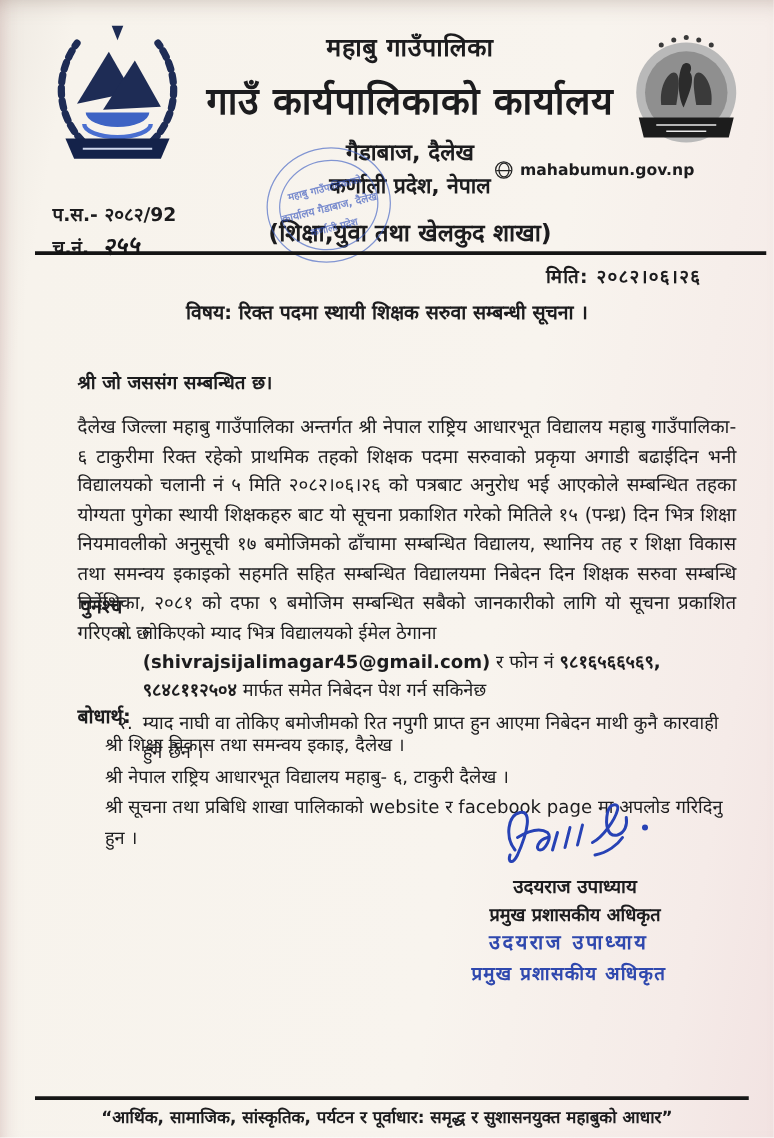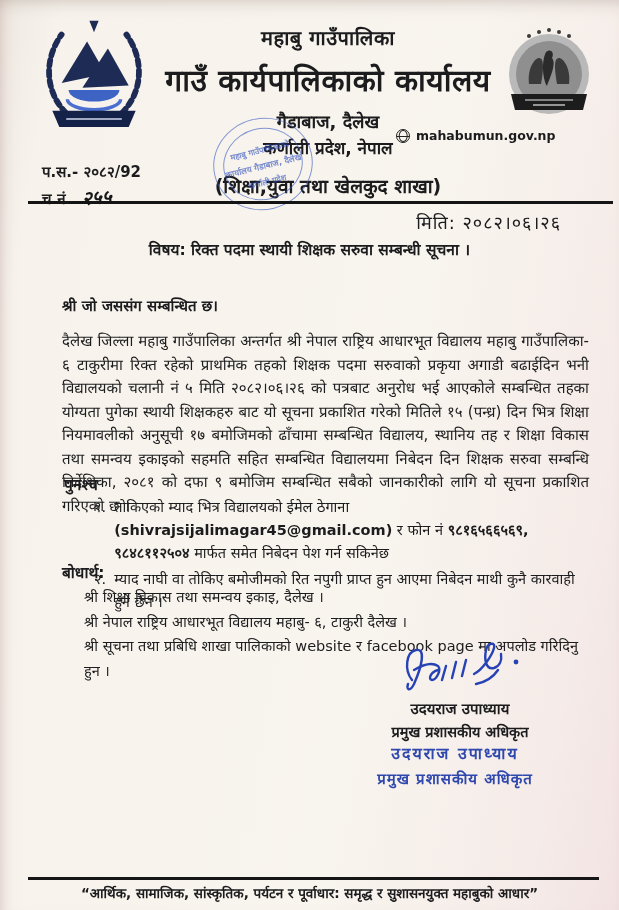--- a/index.html
+++ b/index.html
@@ -27,21 +27,21 @@
   .cicon { display:inline-flex; width:14px; height:14px; align-items:center; justify-content:center; font-size:12px; }
   .globe { border:1.4px solid #222; border-radius:50%; position:relative; }
   .globe::before{ content:""; position:absolute; left:50%; top:0; bottom:0; width:55%; transform:translateX(-50%); border:1px solid #222; border-radius:50%; }
   .globe::after{ content:""; position:absolute; top:50%; left:0; right:0; border-top:1px solid #222; }
   .envelope { background:#222; border-radius:2px; position:relative; width:15px; height:11px; }
   .envelope::before { content:""; position:absolute; left:1px; right:1px; top:1px; border:4px solid transparent; border-top:5px solid #f6f1ea; border-bottom:none; }
   .refs { position:absolute; left:42px; top:160px; font-size:15px; font-weight:bold; line-height:25px; }
   .dispatch-val { font-family:"DejaVu Serif", serif; font-size:19px; font-weight:bold; font-style:italic;
     display:inline-block; transform:rotate(-4deg); margin-left:6px; color:#17171a; }
   .rule-top { position:absolute; left:28px; right:6px; top:201px; height:3px; background:#141414; }
-  .date-line { position:absolute; right:58px; top:210px; font-size:18px; font-weight:normal; letter-spacing:1px; }
+  .date-line { position:absolute; right:58px; top:210px; font-size:15px; font-weight:bold; letter-spacing:1px; }
   
   .head-stamp { position:absolute; left:213px; top:118px; width:100px; height:92px;
     transform:rotate(-14deg); opacity:.62; pointer-events:none; }
   .head-stamp .ring { position:absolute; inset:0; border:1.6px solid #3a5cc2; border-radius:50%; }
   .head-stamp .ring2 { position:absolute; inset:10px; border:1px solid #3a5cc2; border-radius:50%; }
   .head-stamp .stxt { position:absolute; left:0; right:0; text-align:center; color:#2d4dbb; font-weight:bold; }
   .stamp-l1 { top:26px; font-size:8px; }
   .stamp-l2 { top:42px; font-size:8.5px; }
   .stamp-l3 { top:58px; font-size:8px; }
   

